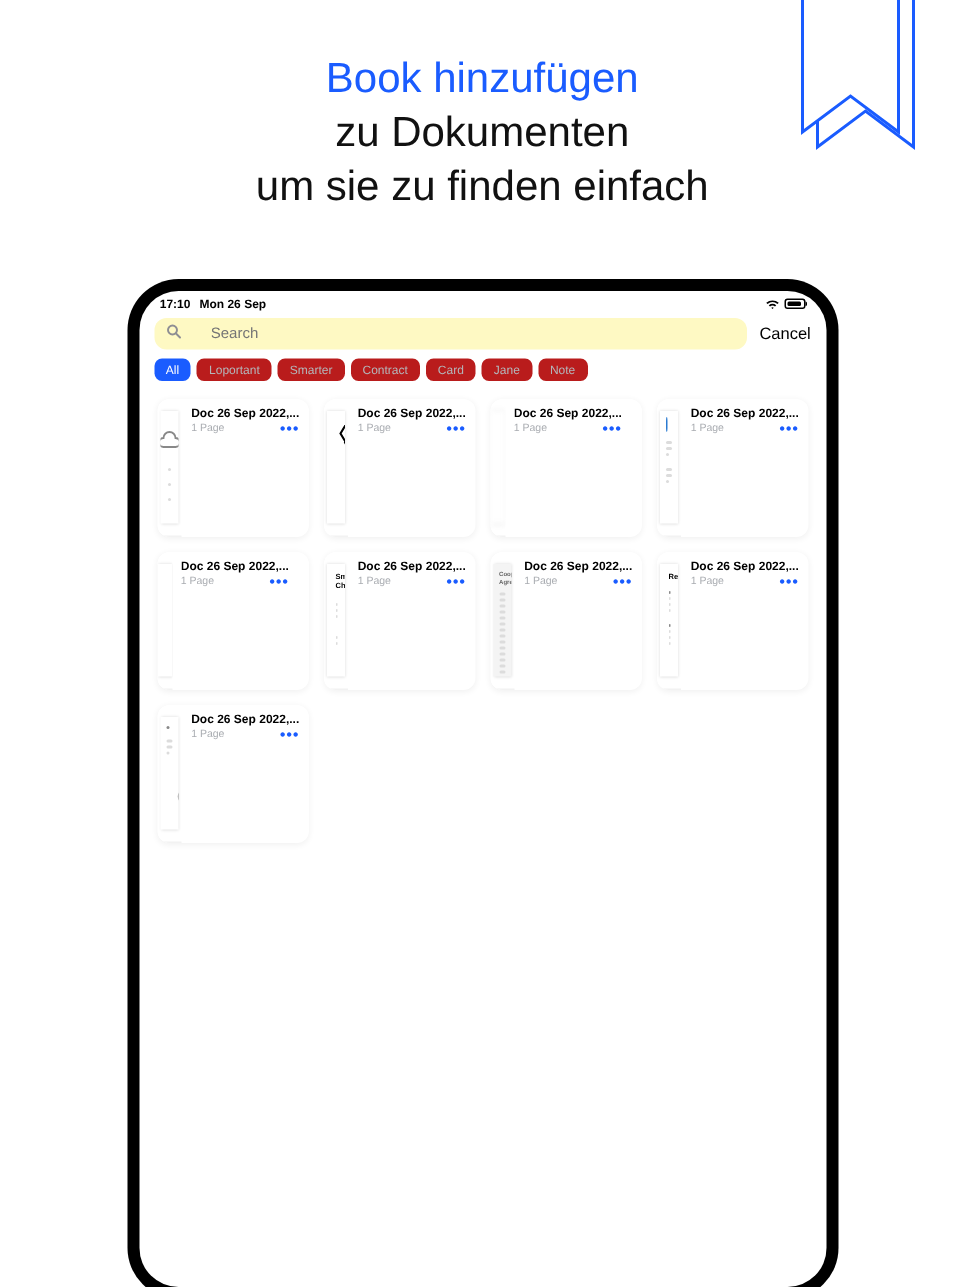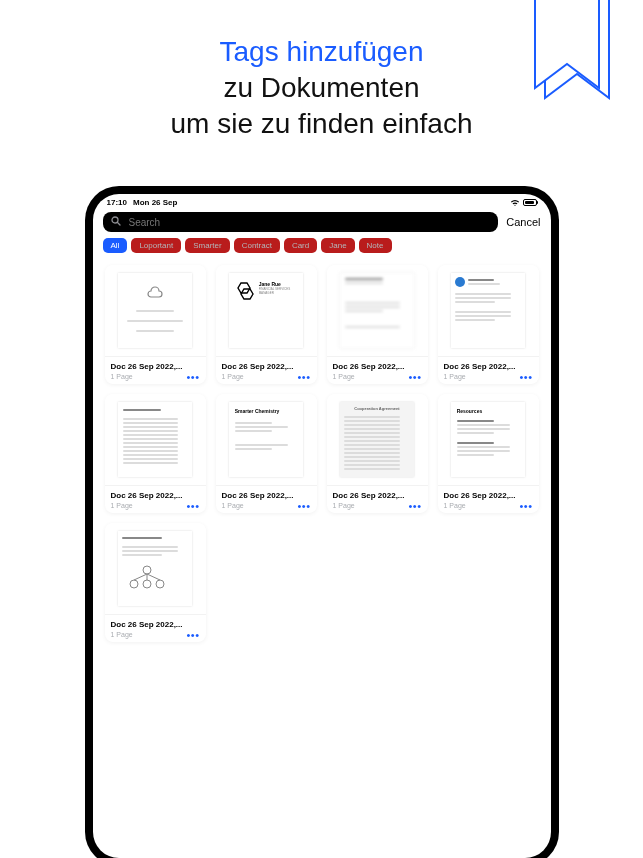--- a/index.html
+++ b/index.html
@@ -74,26 +74,26 @@
 
   
   .search-row {
     display: flex;
     align-items: center;
     padding: 3px 10px 6px;
     gap: 8px;
   }
   .search-box {
     flex: 1;
-    background: #000000;
+    background: #fef9c3;
     border-radius: 8px;
     display: flex;
     align-items: center;
     padding: 4px 8px;
-    gap: 8px;
+    gap: 20px;
   }
   .search-box .mag { color:#8e8e93; font-size:10px; }
   .search-box input {
     border: none;
     background: transparent;
     font-size: 10px;
     color: #8e8e93;
     width: 100%;
     outline: none;
   }
@@ -125,21 +125,21 @@
     display: grid;
     grid-template-columns: repeat(4, 1fr);
     gap: 10px;
     padding: 4px 12px;
   }
   .doc-card {
     background: #fff;
     border-radius: 8px;
     box-shadow: 0 1px 4px rgba(0,0,0,0.06);
     display: flex;
-    flex-direction: column;
+    flex-direction: row;
     overflow: hidden;
   }
   .thumb {
     height: 92px;
     background: #fff;
     position: relative;
     border-bottom: 1px solid #f2f2f2;
     display: flex;
     align-items: center;
     justify-content: center;
@@ -200,21 +200,21 @@
 </style>
 </head>
 <body>
 
 <svg class="bookmark-icon" viewBox="0 0 96 140">
   <path d="M20 0 H84 V118 L52 94 L20 118 Z" fill="#fff" stroke="#1a5cff" stroke-width="2"></path>
   <path d="M10 0 H74 V108 L42 84 L10 108 Z" fill="#fff" stroke="#1a5cff" stroke-width="2"></path>
 </svg>
 
 <div class="headline">
-  <span class="blue">Tags hinzufügen</span><br>
+  <span class="blue">Book hinzufügen</span><br>
   <span>zu Dokumenten</span><br>
   <span>um sie zu finden einfach</span>
 </div>
 
 <div class="device">
   <div class="screen">
 
     <div class="status-bar">
       <div class="status-left">
         <span>17:10</span>

